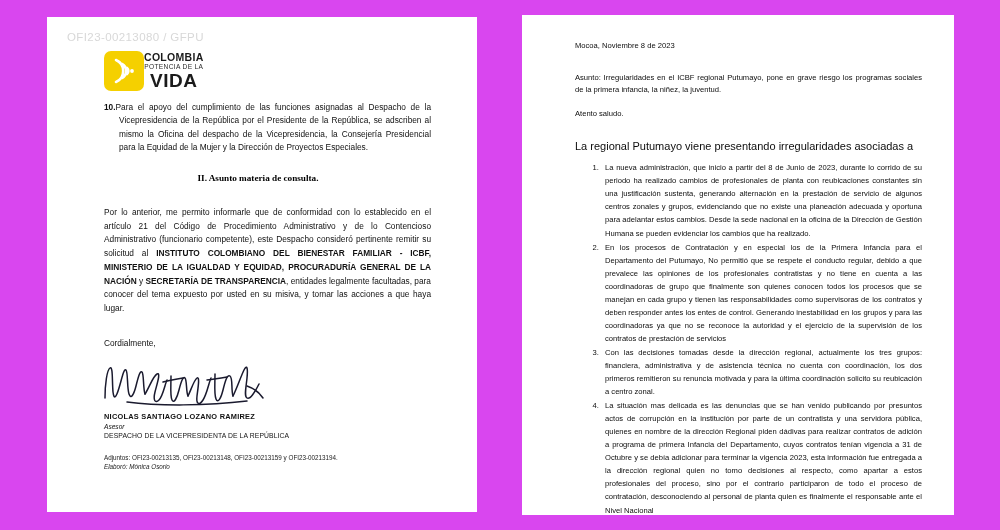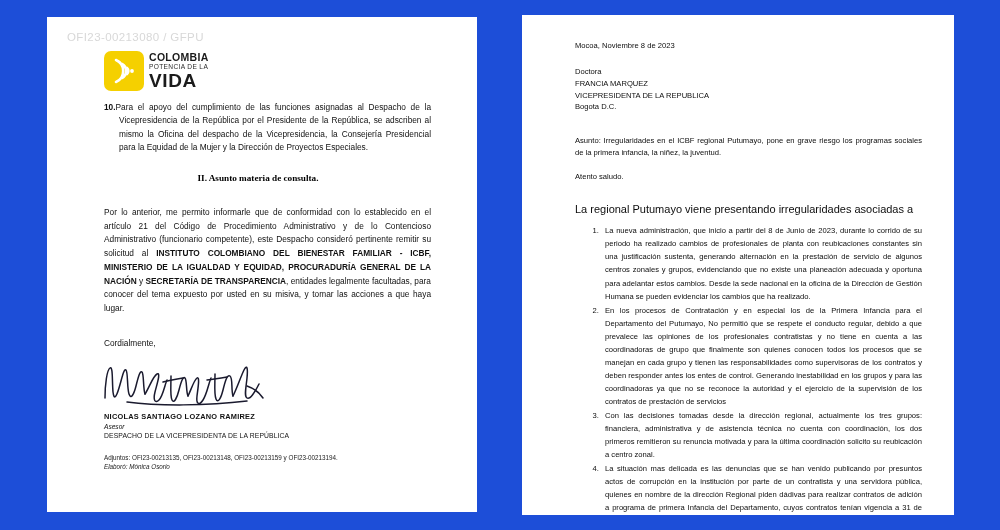--- a/index.html
+++ b/index.html
@@ -10,21 +10,21 @@
   body {
     width: 1000px;
     height: 530px;
     overflow: hidden;
     font-family: "Liberation Sans", sans-serif;
     position: relative;
   }
   .viewer {
     position: absolute;
     inset: 0;
-    background: #1d4ed8;
+    background: #d946ef;
   }
 
   
   .page {
     position: absolute;
     background: #ffffff;
     overflow: hidden;
   }
   #page-left {
     left: 47px;
@@ -56,21 +56,21 @@
     right: 0;
     top: 32px;
     height: 48px;
   }
   .logo-colombia {
     position: absolute;
     left: 57px;
     top: 2px;
     display: flex;
     align-items: center;
-    gap: 5px;
+    text-align: center;
   }
   .logo-mark {
     width: 40px;
     height: 40px;
     background: #f5d000;
     border-radius: 7px;
     position: relative;
     overflow: hidden;
   }
   .logo-mark svg { position: absolute; left: 0; top: 0; }
@@ -306,26 +306,20 @@
       <div class="fn-em">Elaboró: Mónica Osorio</div>
     </div>
 
   </div>
 
   <div class="page" id="page-right">
     <div class="r-body">
 
       <div class="r-date">Mocoa, Noviembre 8 de 2023</div>
 
-      <div class="r-addr">
-        <div>Doctora</div>
-        <div>FRANCIA MARQUEZ</div>
-        <div>VICEPRESIDENTA DE LA REPUBLICA</div>
-        <div>Bogota D.C.</div>
-      </div>
 
       <div class="r-subject">Asunto: Irregularidades en el ICBF regional Putumayo, pone en grave riesgo los programas sociales de la primera infancia, la niñez, la juventud.</div>
 
       <div class="r-greet">Atento saludo.</div>
 
       <div class="r-lead">La regional Putumayo viene presentando irregularidades asociadas a</div>
 
       <ol class="r-list">
         <li>La nueva administración, que inicio a partir del 8 de Junio de 2023, durante lo corrido de su periodo ha realizado cambios de profesionales de planta con reubicaciones constantes sin una justificación sustenta, generando alternación en la prestación de servicio de algunos centros zonales y grupos, evidenciando que no existe una planeación adecuada y oportuna para adelantar estos cambios. Desde la sede nacional en la oficina de la Dirección de Gestión Humana se pueden evidenciar los cambios que ha realizado.</li>
         <li>En los procesos de Contratación y en especial los de la Primera Infancia para el Departamento del Putumayo, No permitió que se respete el conducto regular, debido a que prevalece las opiniones de los profesionales contratistas y no tiene en cuenta a las coordinadoras de grupo que finalmente son quienes conocen todos los procesos que se manejan en cada grupo y tienen las responsabilidades como supervisoras de los contratos y deben responder antes los entes de control. Generando inestabilidad en los grupos y para las coordinadoras ya que no se reconoce la autoridad y el ejercicio de la supervisión de los contratos de prestación de servicios</li>

